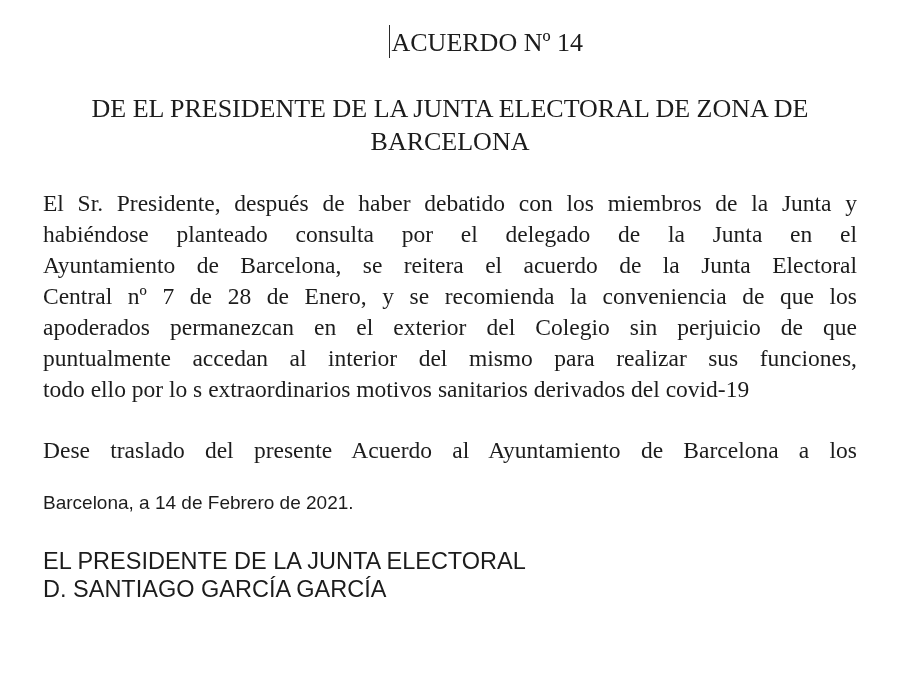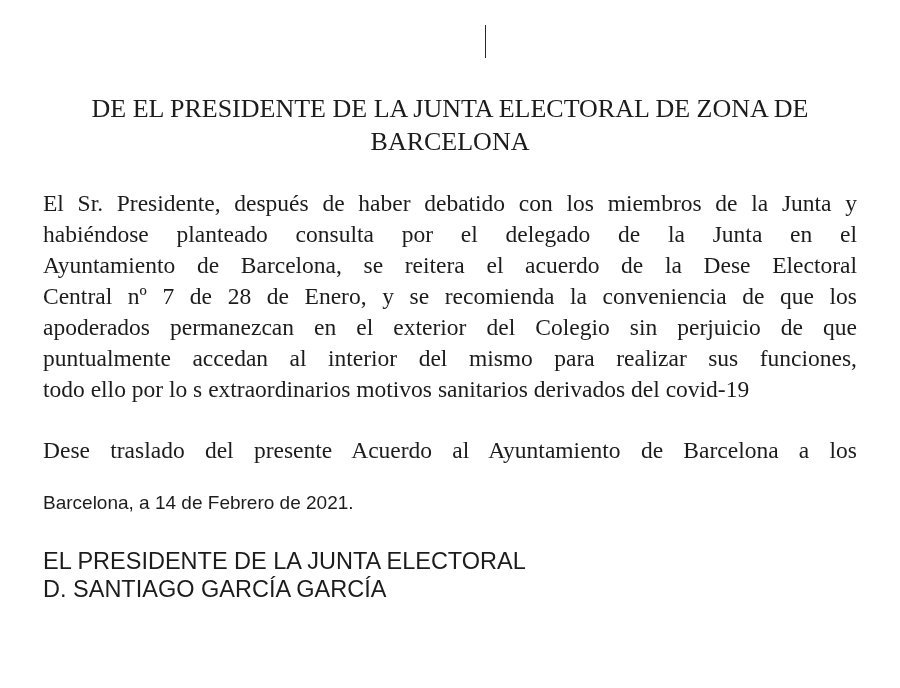--- a/index.html
+++ b/index.html
@@ -80,32 +80,32 @@
     line-height: 28px;
   }
 </style>
 </head>
 <body>
 
 <div class="page">
   <div class="content">
 
     <div class="title-row">
-      <span class="caret"></span>
+      <span class="caret"></span><span>ACUERDO Nº 14</span>
     </div>
 
     <div class="subtitle">
       <div>DE EL PRESIDENTE DE LA JUNTA ELECTORAL DE ZONA DE</div>
       <div>BARCELONA</div>
     </div>
 
     <div class="body-para">
       <div class="line">El Sr. Presidente, después de haber debatido con los miembros de la Junta y</div>
       <div class="line">habiéndose planteado consulta por el delegado de la Junta en el</div>
-      <div class="line">Ayuntamiento de Barcelona, se reitera el acuerdo de la Dese Electoral</div>
+      <div class="line">Ayuntamiento de Barcelona, se reitera el acuerdo de la Junta Electoral</div>
       <div class="line">Central nº 7 de 28 de Enero, y se recomienda la conveniencia de que los</div>
       <div class="line">apoderados permanezcan en el exterior del Colegio sin perjuicio de que</div>
       <div class="line">puntualmente accedan al interior del mismo para realizar sus funciones,</div>
       <div class="line last">todo ello por lo s extraordinarios motivos sanitarios derivados del covid-19</div>
     </div>
 
     <div class="body-para">
       <div class="line">Dese traslado del presente Acuerdo al Ayuntamiento de Barcelona a los</div>
     </div>
 

